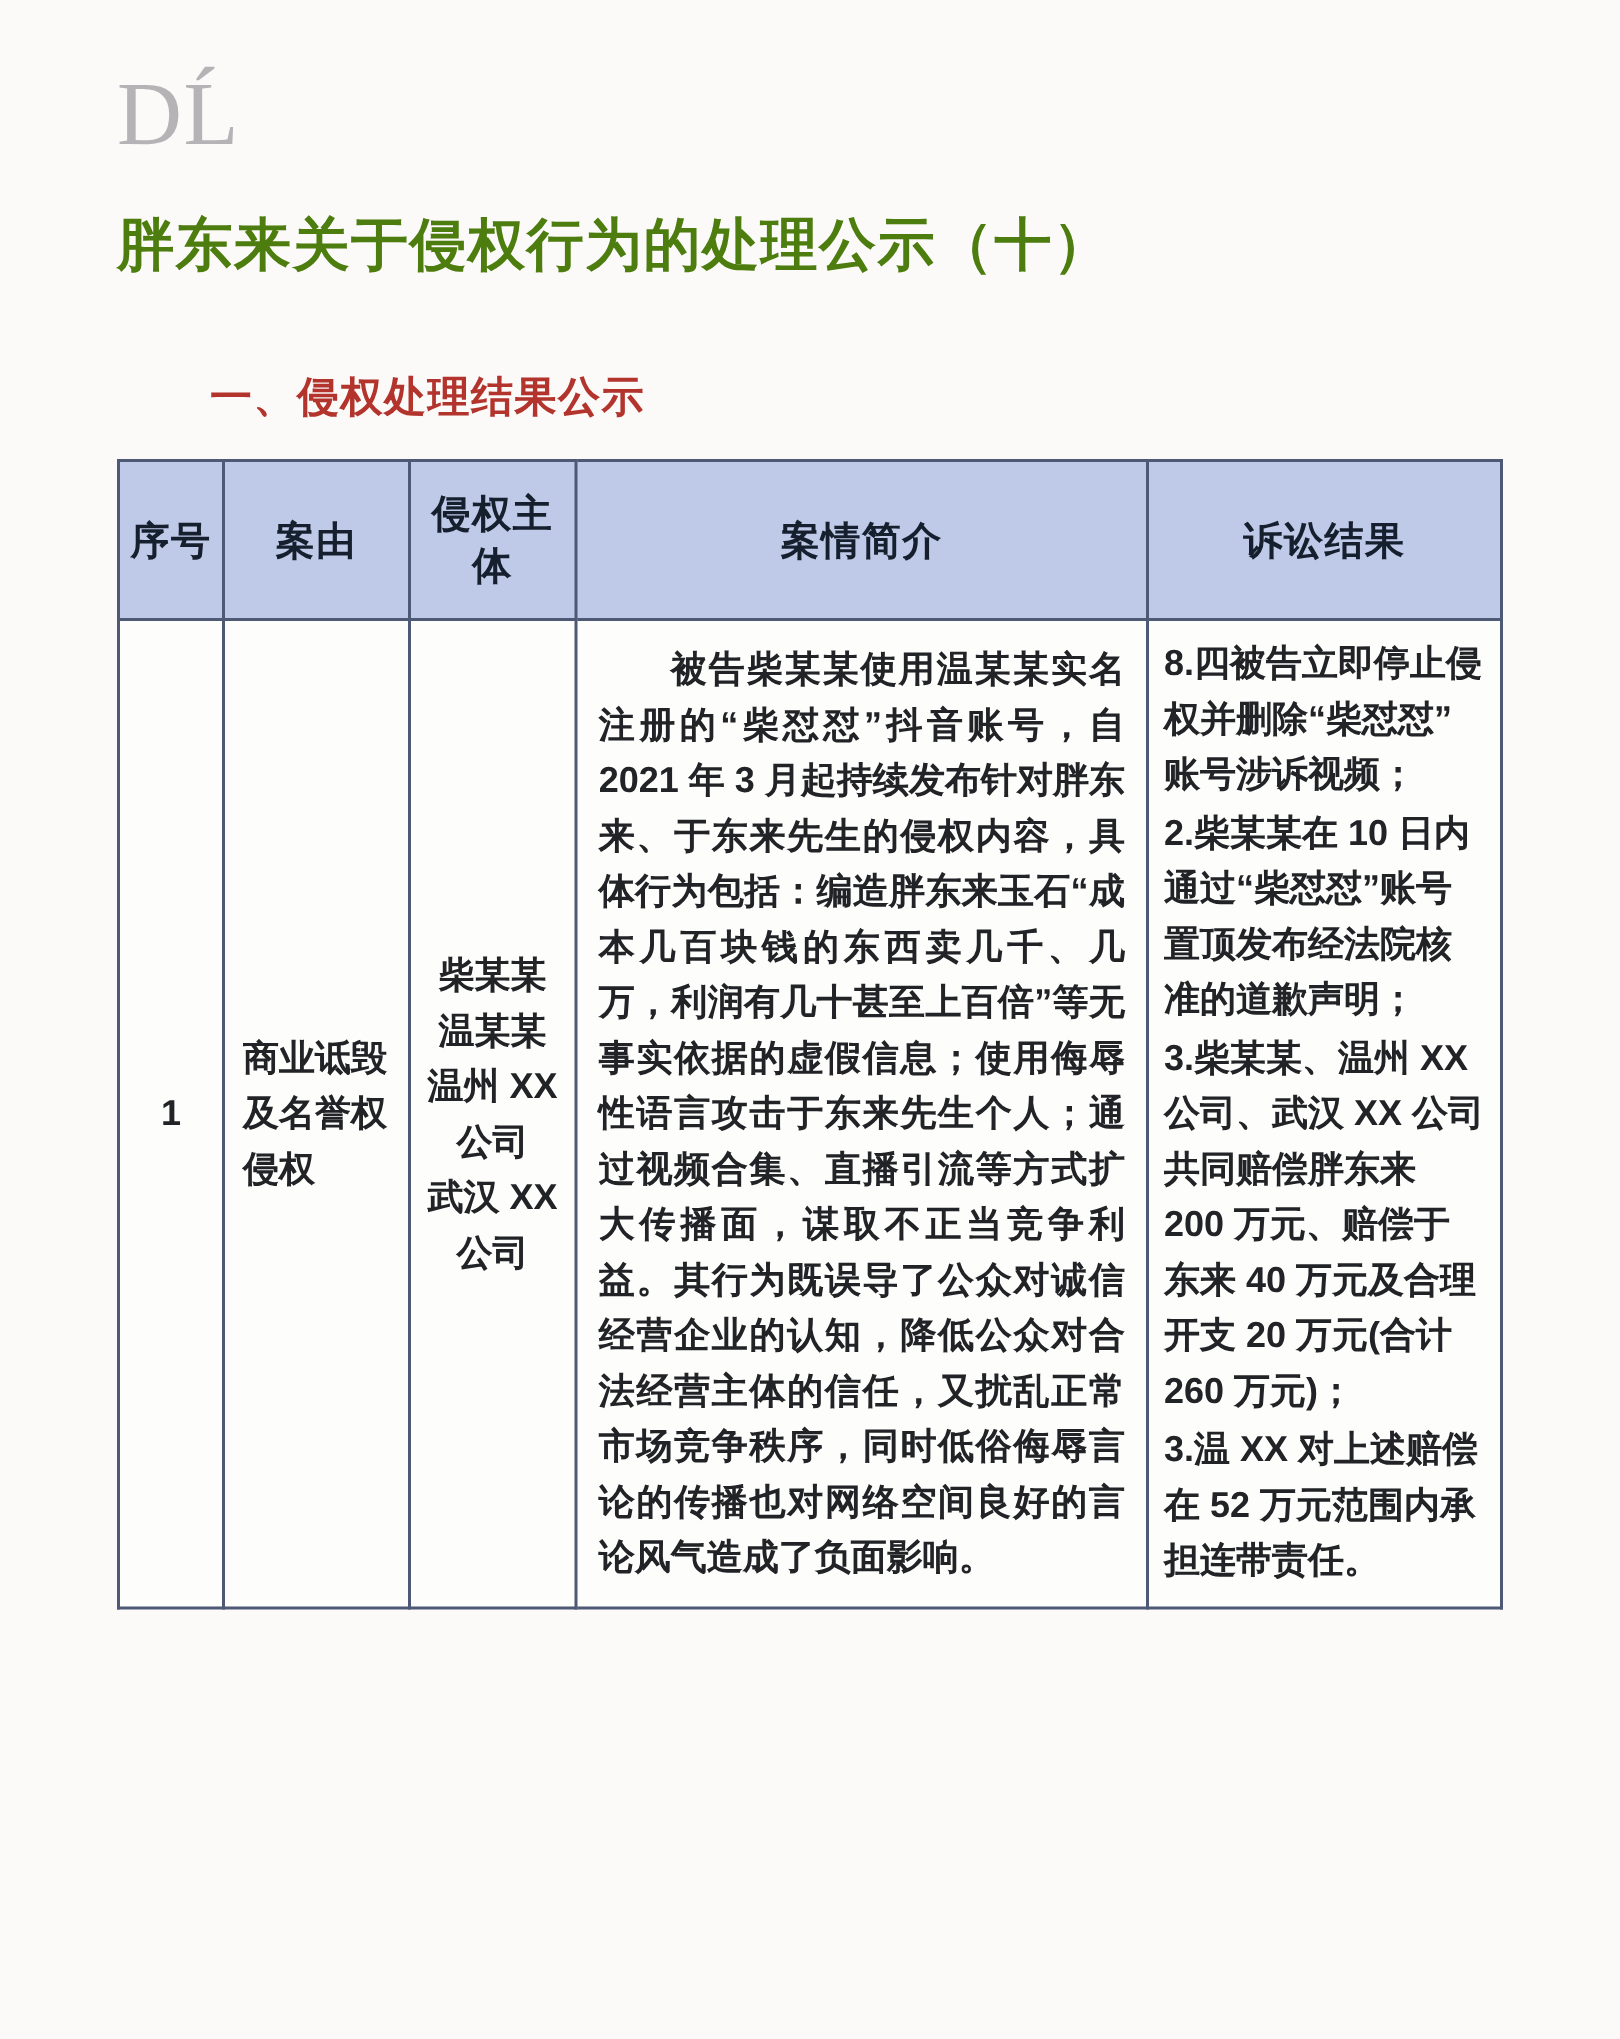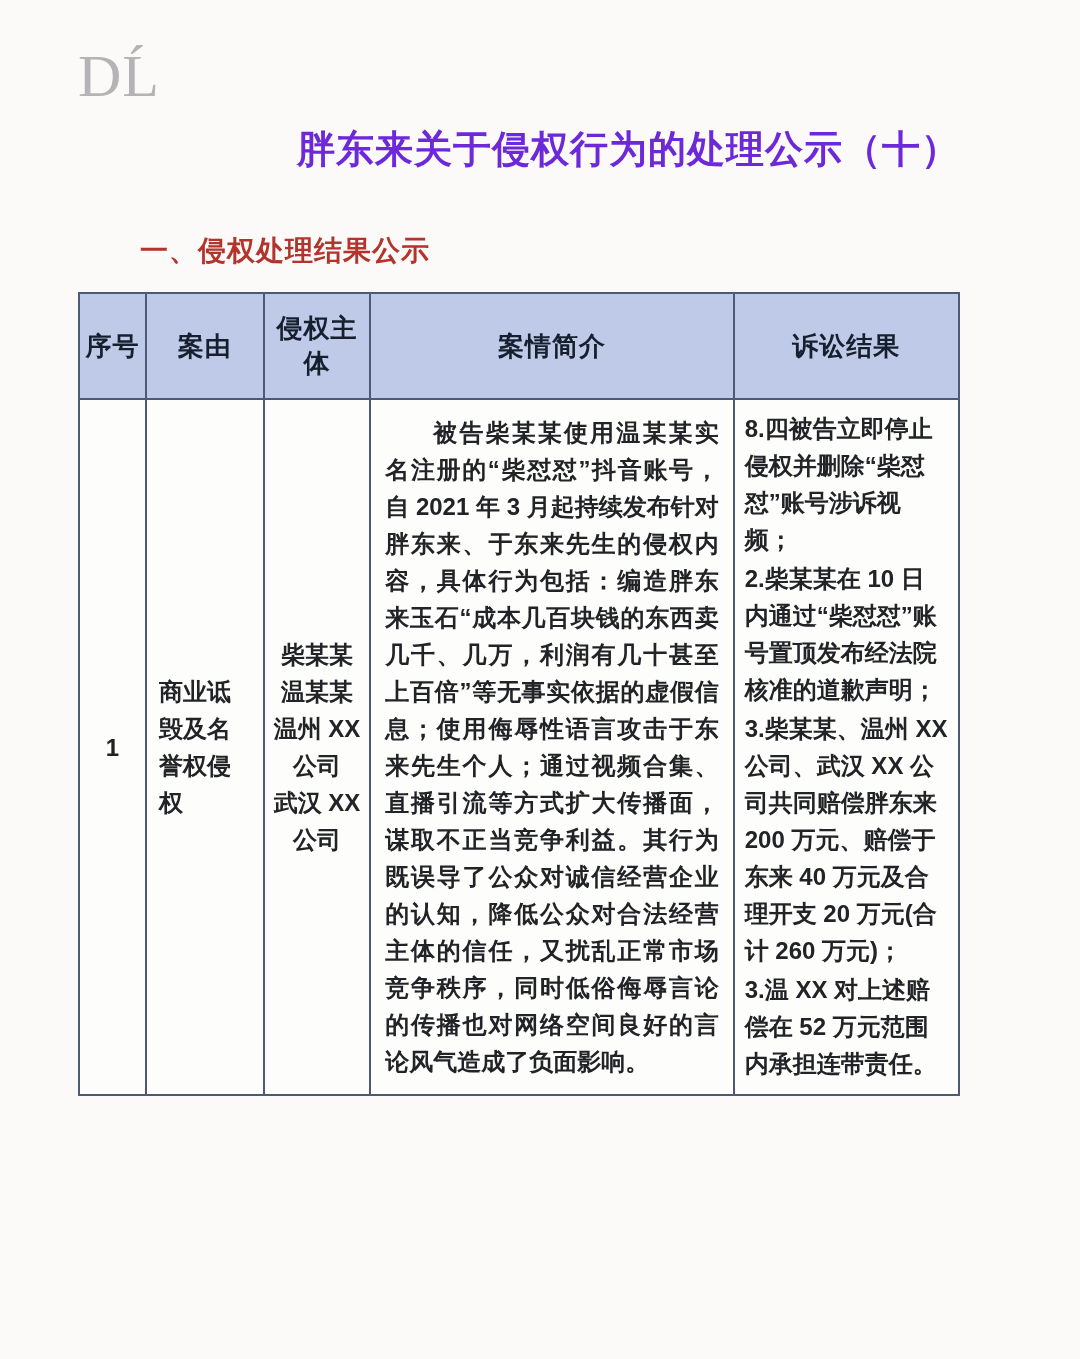--- a/index.html
+++ b/index.html
@@ -1,39 +1,39 @@
 <!DOCTYPE html>
 <html lang="zh"><head>
 <meta charset="utf-8">
 <style>
   * { margin:0; padding:0; box-sizing:border-box; }
   html,body { background:#e9e8e6; }
   .page {
     width:1080px; height:1359px;
     margin:0 auto;
     background:#fbfaf8;
-    padding:46px 120px 0 78px;
+    padding:46px 78px 0 78px;
     font-family:"Liberation Sans", sans-serif;
     overflow:hidden;
     position:relative;
   }
   .logo {
     font-family:"Liberation Serif", serif;
     font-size:60px;
     line-height:1;
     color:#b6b3b6;
     letter-spacing:1px;
     font-weight:400;
   }
   .doc-title {
-    margin-top:18px;
-    text-align:right;
+    margin-top:32px;
+    text-align:left;
     font-size:38px;
     font-weight:bold;
-    color:#6d28d9;
+    color:#4d7c0f;
     letter-spacing:1px;
   }
   .intro {
     margin-top:36px;
     font-size:28px;
     line-height:57px;
     font-weight:600;
     color:#26272b;
     text-align:justify;
     text-indent:2em;

